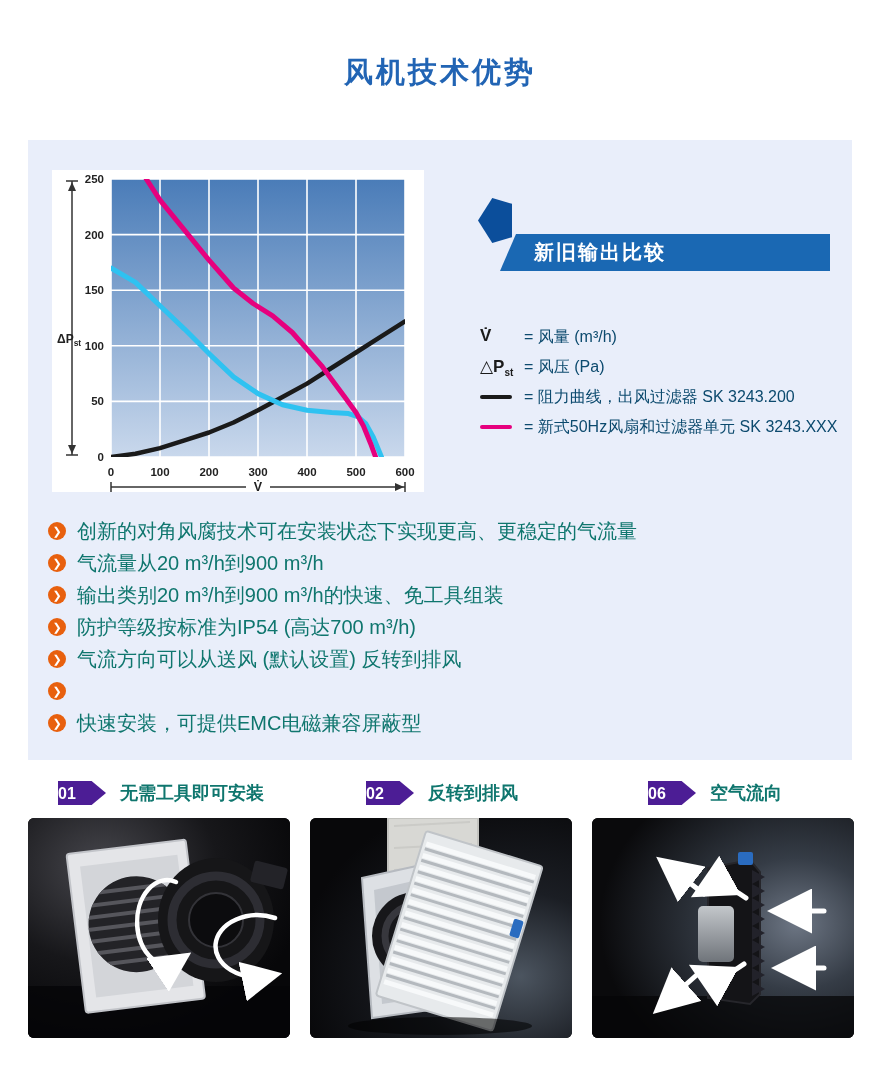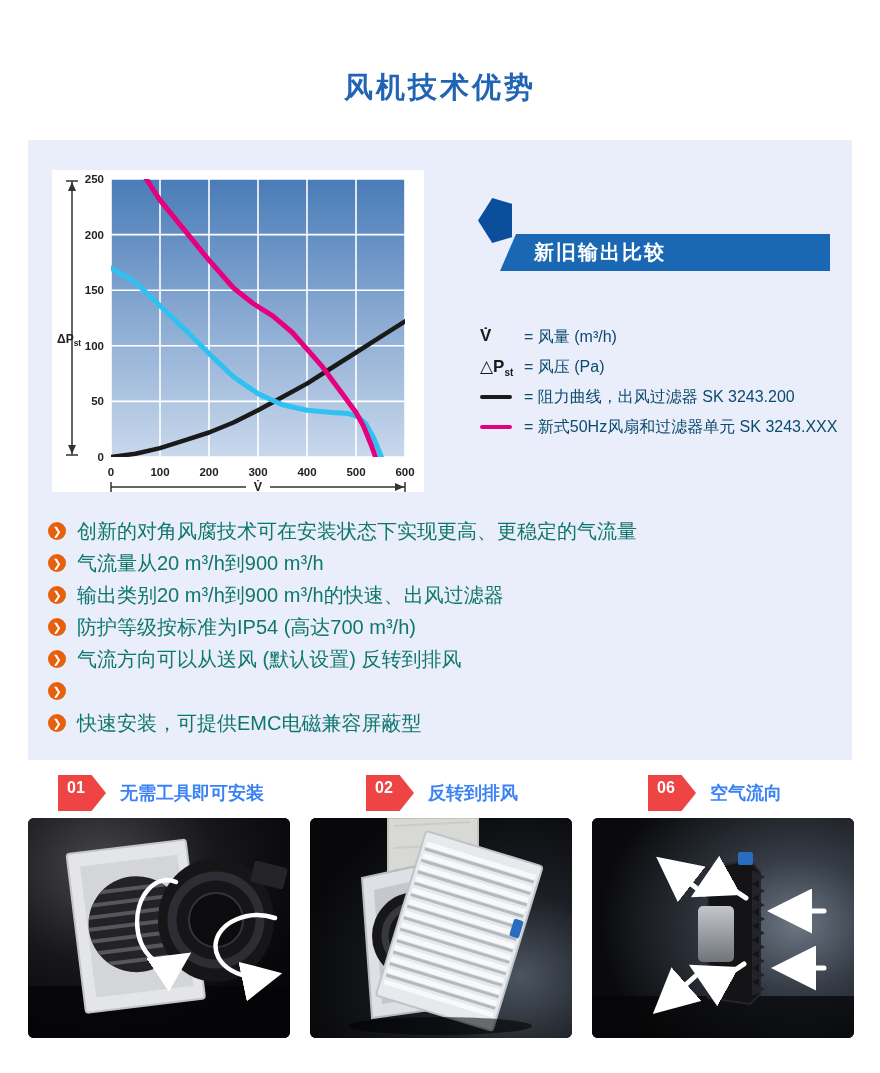--- a/index.html
+++ b/index.html
@@ -2,21 +2,21 @@
 <html><head>
 <meta charset="utf-8">
 <style>
   html,body{margin:0;padding:0;}
   body{
     width:880px;height:1073px;position:relative;background:#ffffff;
     font-family:"Liberation Sans","DejaVu Sans",sans-serif;color:#1a1a1a;
     overflow:hidden;
   }
   .page-title{
-    position:absolute;top:68px;left:0;width:880px;text-align:center;
+    position:absolute;top:53px;left:0;width:880px;text-align:center;
     font-size:29px;font-weight:700;color:#2164b4;letter-spacing:3px;
   }
   
   .panel{position:absolute;left:28px;top:140px;width:824px;height:620px;background:#e9eefa;}
   
   .chart-box{position:absolute;left:24px;top:30px;width:372px;height:322px;background:#ffffff;}
   svg text{font-family:"Liberation Sans","DejaVu Sans",sans-serif;}
   
   .banner{position:absolute;left:450px;top:58px;width:352px;height:46px;}
   .banner-bar{
@@ -46,25 +46,25 @@
   .bullet-text{font-size:20px;color:#0f766e;white-space:nowrap;}
   
   .bottom{position:absolute;left:28px;top:778px;width:824px;}
   .col{position:absolute;top:0;width:262px;}
   .col.c1{left:0}.col.c2{left:282px}.col.c3{left:564px}
   .sec-head{display:flex;align-items:center;height:30px;}
   .col.c1 .sec-head{margin-left:30px;}
   .col.c2 .sec-head{margin-left:56px;}
   .col.c3 .sec-head{margin-left:56px;}
   .sec-badge{
-    width:48px;height:36px;background:#ef4444;color:#fff;font-size:16px;font-weight:700;
-    line-height:26px;text-align:center;box-sizing:border-box;padding-right:12px;
+    width:48px;height:24px;background:#4c1d95;color:#fff;font-size:16px;font-weight:700;
+    line-height:26px;text-align:left;box-sizing:border-box;padding-right:12px;
     clip-path:polygon(0 0,70% 0,100% 50%,70% 100%,0 100%);
   }
-  .sec-label{font-size:18px;font-weight:700;color:#3b82f6;margin-left:14px;white-space:nowrap;}
+  .sec-label{font-size:18px;font-weight:700;color:#0f766e;margin-left:14px;white-space:nowrap;}
   .photo{width:262px;height:220px;margin-top:10px;border-radius:6px;overflow:hidden;background:#000;}
 </style>
 </head>
 <body>
 
 <div class="page-title">风机技术优势</div>
 
 <div class="panel">
 
   <div class="chart-box">
@@ -156,21 +156,21 @@
     <div class="bullet-row">
       <span class="bullet-icon">❯</span>
       <span class="bullet-text">创新的对角风腐技术可在安装状态下实现更高、更稳定的气流量</span>
     </div>
     <div class="bullet-row">
       <span class="bullet-icon">❯</span>
       <span class="bullet-text">气流量从20 m³/h到900 m³/h</span>
     </div>
     <div class="bullet-row">
       <span class="bullet-icon">❯</span>
-      <span class="bullet-text">输出类别20 m³/h到900 m³/h的快速、出风过滤器</span>
+      <span class="bullet-text">输出类别20 m³/h到900 m³/h的快速、免工具组装</span>
     </div>
     <div class="bullet-row">
       <span class="bullet-icon">❯</span>
       <span class="bullet-text">防护等级按标准为IP54 (高达700 m³/h)</span>
     </div>
     <div class="bullet-row">
       <span class="bullet-icon">❯</span>
       <span class="bullet-text">气流方向可以从送风 (默认设置) 反转到排风</span>
     </div>
     <div class="bullet-row">

